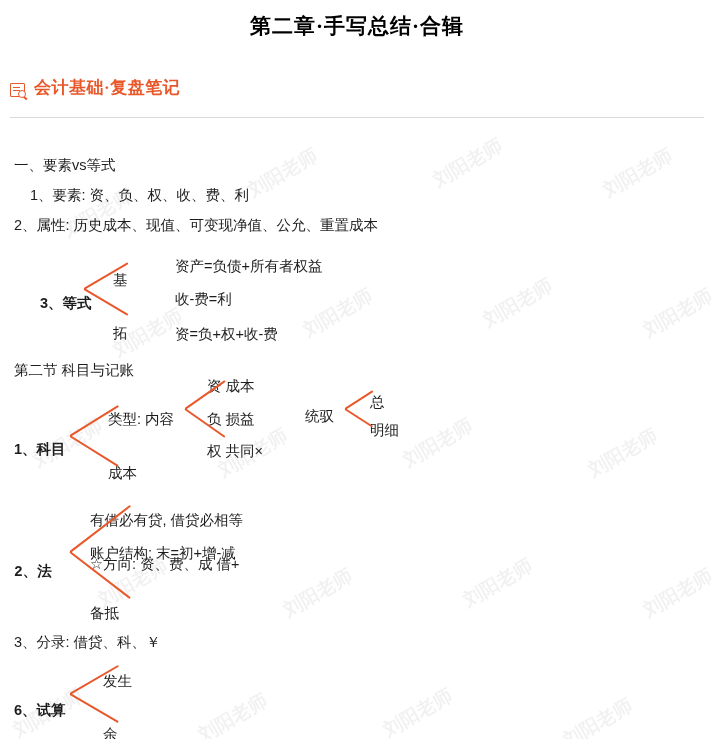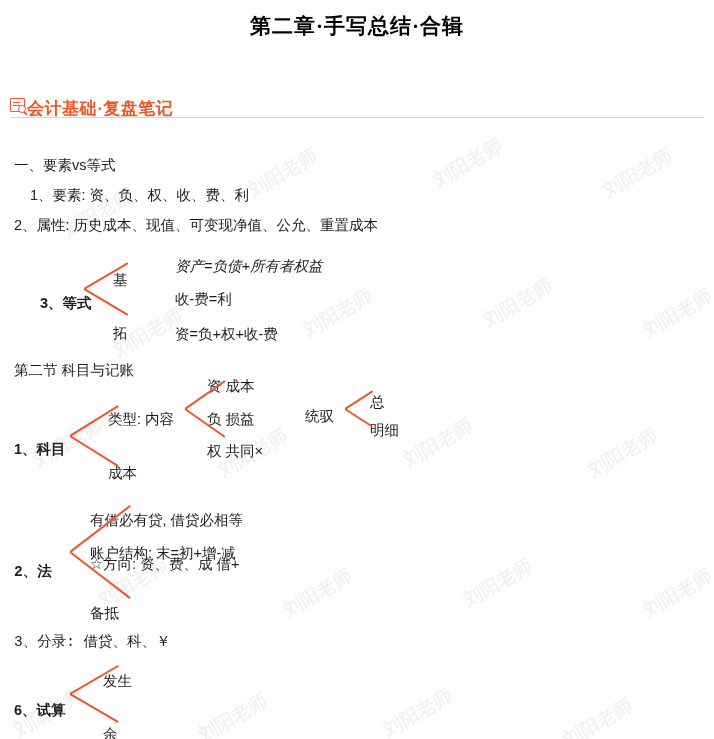--- a/index.html
+++ b/index.html
@@ -24,23 +24,24 @@
     letter-spacing: 1px;
     color: #000000;
     padding-top: 12px;
     font-family: "Liberation Serif", "DejaVu Serif", serif;
   }
 
   
   .section-head {
     position: absolute;
     left: 10px;
-    top: 97px;
+    top: 76px;
     display: flex;
-    align-items: flex-start;
+    align-items: flex-end;
+    gap: 7px;
   }
   .section-icon {
     width: 17px;
     height: 17px;
     position: relative;
     flex: 0 0 auto;
   }
   .section-icon .frame {
     position: absolute;
     left: 0; top: 1px;
@@ -166,39 +167,39 @@
 </div>
 <div class="section-rule"></div>
 
 <div id="notes-layer">
     <div class="note" style="left: 14px; top: 157px;">一、要素vs等式</div>
     <div class="note" style="left: 14px; top: 187px; margin-left: 16px;">1、要素: 资、负、权、收、费、利</div>
     <div class="note" style="left: 14px; top: 217px;">2、属性: 历史成本、现值、可变现净值、公允、重置成本</div>
     <div class="note bold" style="left: 16px; top: 295px; margin-left: 24px;">3、等式</div>
     <div class="note" style="left: 113px; top: 272px;">基</div>
     <div class="note" style="left: 113px; top: 325px;">拓</div>
-    <div class="note" style="left: 175px; top: 258px; font-style: italic;">资产=负债+所有者权益</div>
+    <div class="note" style="left: 175px; top: 258px;">资产=负债+所有者权益</div>
     <div class="note" style="left: 175px; top: 291px;">收-费=利</div>
     <div class="note" style="left: 175px; top: 326px;">资=负+权+收-费</div>
     <div class="note" style="left: 14px; top: 362px;">第二节 科目与记账</div>
     <div class="note bold" style="left: 14px; top: 441px;">1、科目</div>
     <div class="note" style="left: 108px; top: 411px;">类型: 内容</div>
     <div class="note" style="left: 108px; top: 465px;">成本</div>
     <div class="note" style="left: 207px; top: 378px;">资  成本</div>
     <div class="note" style="left: 207px; top: 411px;">负  损益</div>
     <div class="note" style="left: 207px; top: 443px;">权  共同×</div>
     <div class="note" style="left: 305px; top: 408px;">统驭</div>
     <div class="note" style="left: 370px; top: 394px;">总</div>
     <div class="note" style="left: 370px; top: 422px;">明细</div>
     <div class="note bold" style="left: 14px; top: 564px; font-family: Liberation Mono, monospace;">2、法</div>
     <div class="note" style="left: 90px; top: 512px;">有借必有贷,  借贷必相等</div>
     <div class="note" style="left: 90px; top: 545px;">账户结构: 末=初+增-减</div>
     <div class="note" style="left: 90px; top: 556px;">☆方向: 资、费、成   借+</div>
     <div class="note" style="left: 90px; top: 605px;">备抵</div>
-    <div class="note" style="left: 14px; top: 634px; font-family: Liberation Mono, monospace;">3、分录: 借贷、科、￥</div>
+    <div class="note" style="left: 14px; top: 634px;">3、分录: 借贷、科、￥</div>
     <div class="note bold" style="left: 14px; top: 702px;">6、试算</div>
     <div class="note" style="left: 103px; top: 673px;">发生</div>
     <div class="note" style="left: 103px; top: 726px;">余</div>
   </div>
 <div id="brackets-layer">
     <div class="brk" style="left: 84px; top: 262px;">
       <span style="left: 0px; top: 26px; width: 51.1077px; transform: rotate(-30.5792deg);"></span>
       <span style="left: 0px; top: 26px; width: 51.1077px; transform: rotate(30.5792deg);"></span>
     </div>
     <div class="brk" style="left: 70px; top: 405px;">

